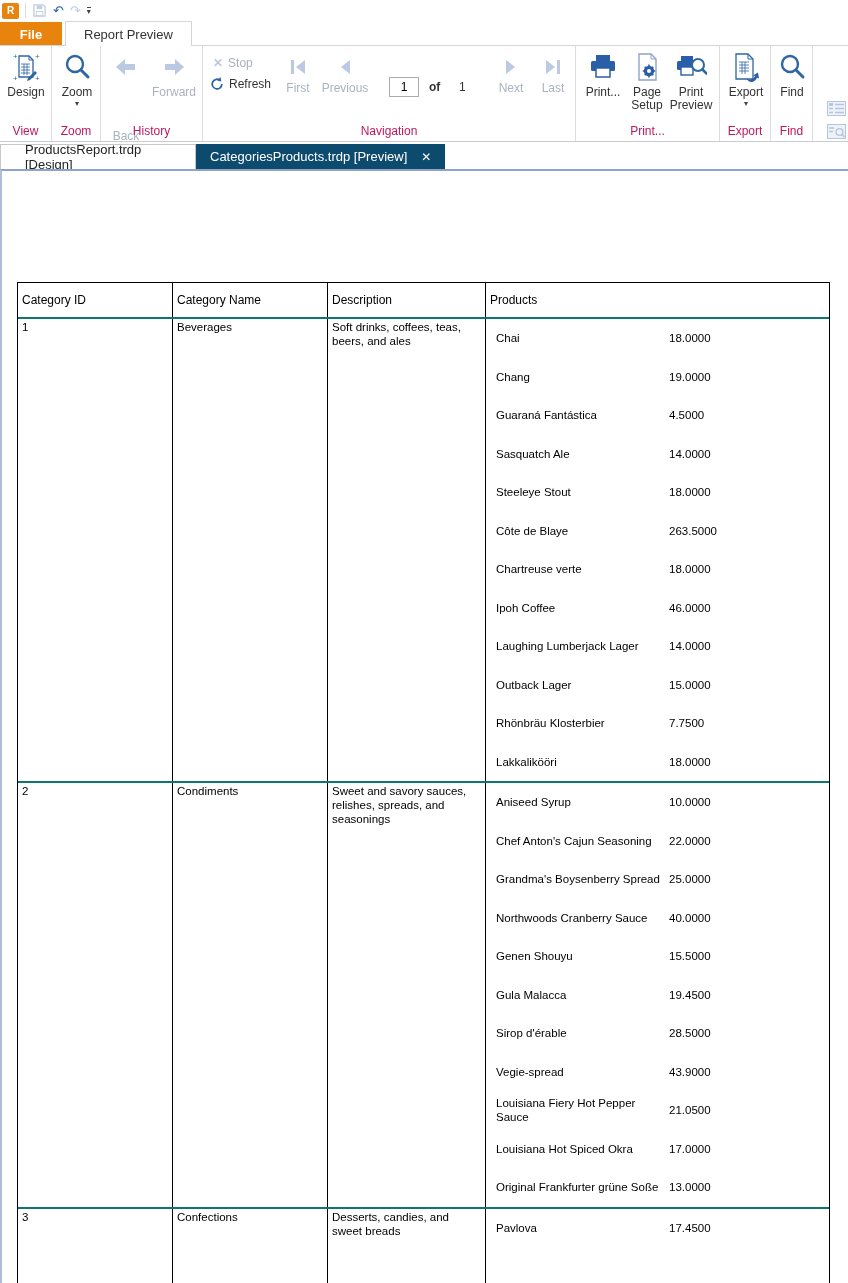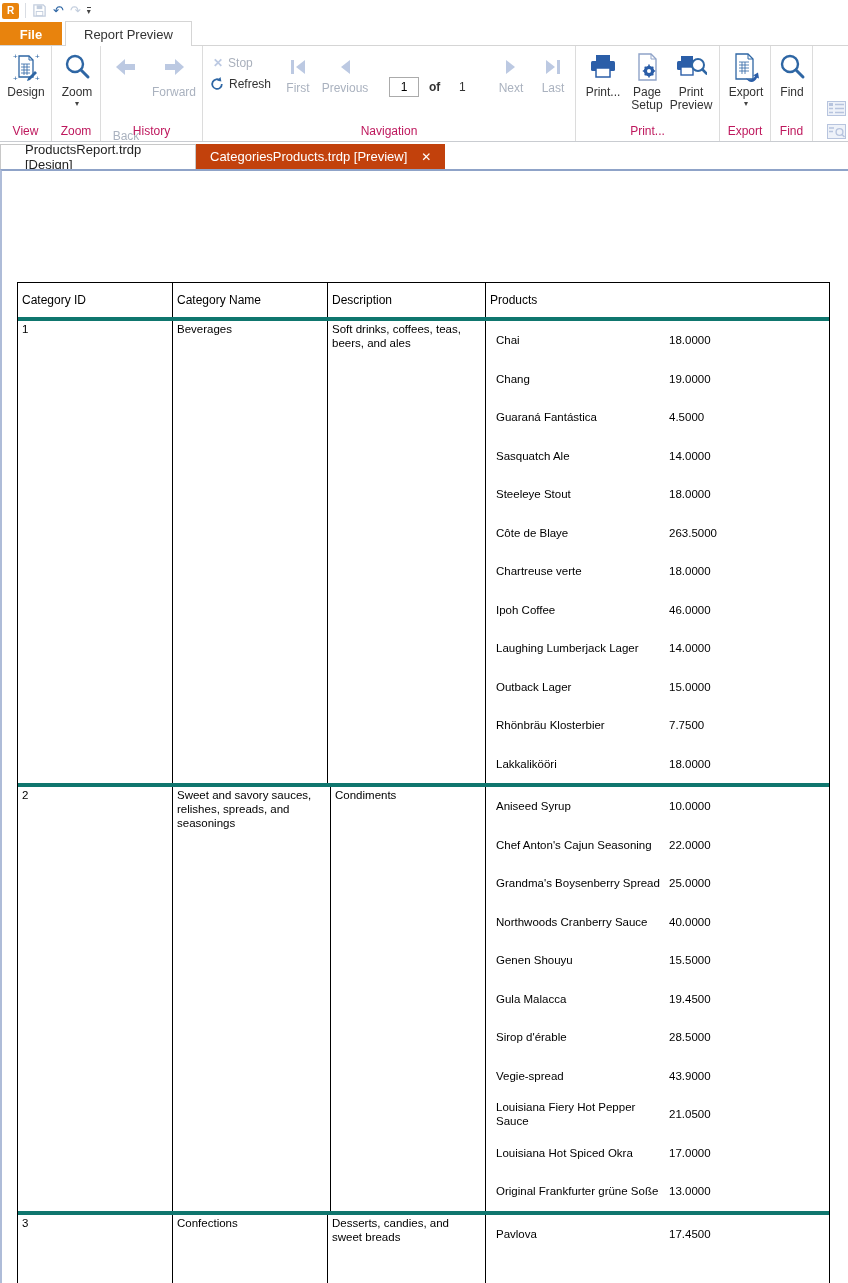--- a/index.html
+++ b/index.html
@@ -31,27 +31,27 @@
   .smallrow { position:absolute; display:flex; align-items:center; gap:5px; font-size:12px; color:#333; cursor:pointer; }
   .smallrow.disabled { color:#a9b0bc; cursor:default; }
   .page-input { position:absolute; width:30px; height:20px; border:1px solid #ababab; font-size:12px; text-align:center; color:#000; font-family:"Liberation Sans",sans-serif; }
   .nav-text { position:absolute; font-size:12px; color:#333; }
   .mini-icons { position:absolute; right:2px; top:55px; display:flex; flex-direction:column; gap:8px; }
 
   
   .doc-tabs { position:absolute; left:0; top:144px; width:848px; height:25px; background:#fff; display:flex; align-items:stretch; }
   .doc-tab { display:flex; align-items:center; padding:0 24px; font-size:13px; cursor:pointer; }
   .doc-tab.inactive { background:#fff; border:1px solid #c8c8c8; border-bottom:none; color:#222; width:196px; }
-  .doc-tab.active { background:#c2410c; color:#fff; gap:14px; padding:0 14px; }
+  .doc-tab.active { background:#0c4a6e; color:#fff; gap:14px; padding:0 14px; }
   .tab-close { font-size:12px; color:#fff; cursor:pointer; line-height:12px; }
 
   
   .preview { position:absolute; left:0; top:169px; width:848px; height:1114px; background:#fff; border-top:2px solid #8fa3c8; border-left:2px solid #aebcd8; overflow:hidden; }
   .rtable { position:absolute; left:15px; top:111px; width:813px; border:1px solid #000; background:#fff; font-size:11.5px; color:#000; }
-  .trow { display:flex; border-bottom:4px solid #0f766e; }
+  .trow { display:flex; border-bottom:2px solid #0f766e; }
   .trow:last-child { border-bottom:none; }
   .tcell { border-right:1px solid #000; padding:1px 4px; line-height:1.22; }
   .tcell:last-child { border-right:none; }
   .c0 { width:155px; } .c1 { width:155px; } .c2 { width:158px; } .c3 { width:343px; }
   .thead .tcell { height:34px; display:flex; align-items:center; font-size:12px; padding:1px 4px; }
   .plist { padding:0 !important; }
   .prow { height:38.5px; display:flex; align-items:center; padding-left:10px; }
   .pname { width:173px; line-height:1.25; }
   .pprice { flex:1; }
   .last-cat .plist { min-height:120px; }
@@ -344,22 +344,22 @@
             <span class="pprice">7.7500</span>
           </div>
           <div class="prow">
             <span class="pname">Lakkalikööri</span>
             <span class="pprice">18.0000</span>
           </div>
         </div>
       </div>
       <div class="trow">
         <div class="tcell c0">2</div>
+        <div class="tcell c1">Condiments</div>
         <div class="tcell c2">Sweet and savory sauces, relishes, spreads, and seasonings</div>
-        <div class="tcell c1">Condiments</div>
         <div class="tcell c3 plist">
           <div class="prow">
             <span class="pname">Aniseed Syrup</span>
             <span class="pprice">10.0000</span>
           </div>
           <div class="prow">
             <span class="pname">Chef Anton's Cajun Seasoning</span>
             <span class="pprice">22.0000</span>
           </div>
           <div class="prow">

